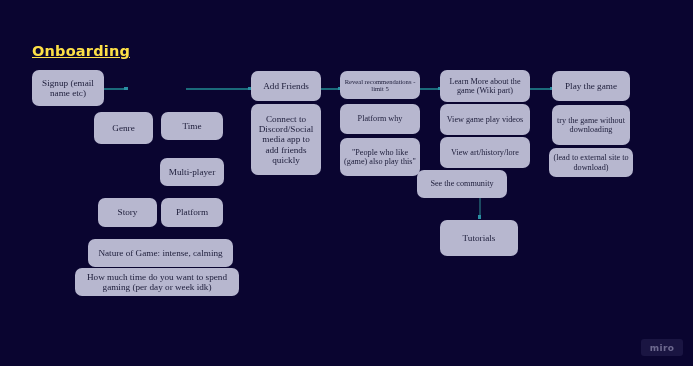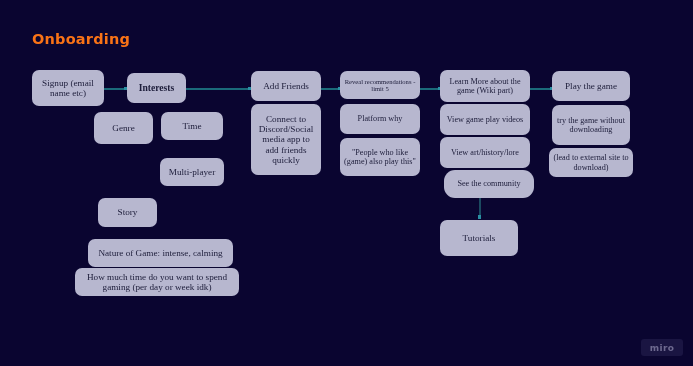--- a/index.html
+++ b/index.html
@@ -16,27 +16,28 @@
     background: #0a0530;
   }
   #board {
     position: absolute;
     inset: 0;
     background: #0a0530;
   }
   .title {
     position: absolute;
     left: 32px;
-    top: 31px;
+    top: 43px;
     font-family: "DejaVu Sans", "Liberation Sans", sans-serif;
     font-weight: bold;
     font-size: 14.5px;
     letter-spacing: 0.2px;
-    color: #f97316;
+    color: #fde047;
     white-space: nowrap;
+    text-decoration: underline;
   }
   .node {
     position: absolute;
     background: #b7b7cf;
     border-radius: 7px;
     color: #1d1d3a;
     display: flex;
     align-items: center;
     justify-content: center;
     text-align: center;
@@ -110,30 +111,30 @@
   <div class="conn-dot" style="left:438px; top:86.5px;"></div>
 
   <div class="conn-h" style="left:528px; top:88px; width:26px;"></div>
   <div class="conn-dot" style="left:550px; top:86.5px;"></div>
 
   <div class="conn-v" style="left:479px; top:191px; height:27px;"></div>
   <div class="conn-dot" style="left:477.5px; top:215px;"></div>
 
   <div class="node" style="left:32px; top:70px; width:72px; height:36px;">Signup (email name etc)</div>
 
-  <div class="node bold" style="left:127px; top:73px; width:59px; height:30px;">Interests</div>
 
   <div class="node" style="left:94px; top:112px; width:59px; height:32px;">Genre</div>
 
   <div class="node" style="left:161px; top:112px; width:62px; height:28px;">Time</div>
 
   <div class="node" style="left:160px; top:158px; width:64px; height:28px;">Multi-player</div>
 
   <div class="node" style="left:98px; top:198px; width:59px; height:29px;">Story</div>
 
+  <div class="node" style="left:161px; top:198px; width:62px; height:29px;">Platform</div>
 
   <div class="node" style="left:88px; top:239px; width:145px; height:26px;">Nature of Game: intense, calming</div>
 
   <div class="node" style="left:75px; top:268px; width:164px; height:27px;">How much time do you want to spend gaming (per day or week idk)</div>
 
   <div class="node" style="left:251px; top:71px; width:70px; height:30px;text-align:center;">Add Friends</div>
 
   <div class="node" style="left:251px; top:104px; width:70px; height:71px;">Connect to Discord/Social media app to add friends quickly</div>
 
   <div class="node tiny" style="left:340px; top:71px; width:80px; height:28px;">Reveal recommendations - limit 5</div>
@@ -141,21 +142,21 @@
   <div class="node small" style="left:340px; top:104px; width:80px; height:30px;">Platform why</div>
 
   <div class="node small" style="left:340px; top:138px; width:80px; height:38px;">"People who like (game) also play this"</div>
 
   <div class="node small" style="left:440px; top:70px; width:90px; height:32px;">Learn More about the game (Wiki part)</div>
 
   <div class="node small" style="left:440px; top:137px; width:90px; height:31px;">View art/history/lore</div>
 
   <div class="node small" style="left:440px; top:104px; width:90px; height:31px;">View game play videos</div>
 
-  <div class="node small" style="left:444px; top:170px; width:90px; height:20px;border-radius:11px;">See the community</div>
+  <div class="node small" style="left:417px; top:170px; width:90px; height:20px;">See the community</div>
 
   <div class="node" style="left:440px; top:220px; width:78px; height:36px;">Tutorials</div>
 
   <div class="node small" style="left:552px; top:105px; width:78px; height:40px;">try the game without downloading</div>
 
   <div class="node" style="left:552px; top:71px; width:78px; height:30px;">Play the game</div>
 
   <div class="node small" style="left:549px; top:148px; width:84px; height:29px;">(lead to external site to download)</div>
 
   <div class="watermark">miro</div>

